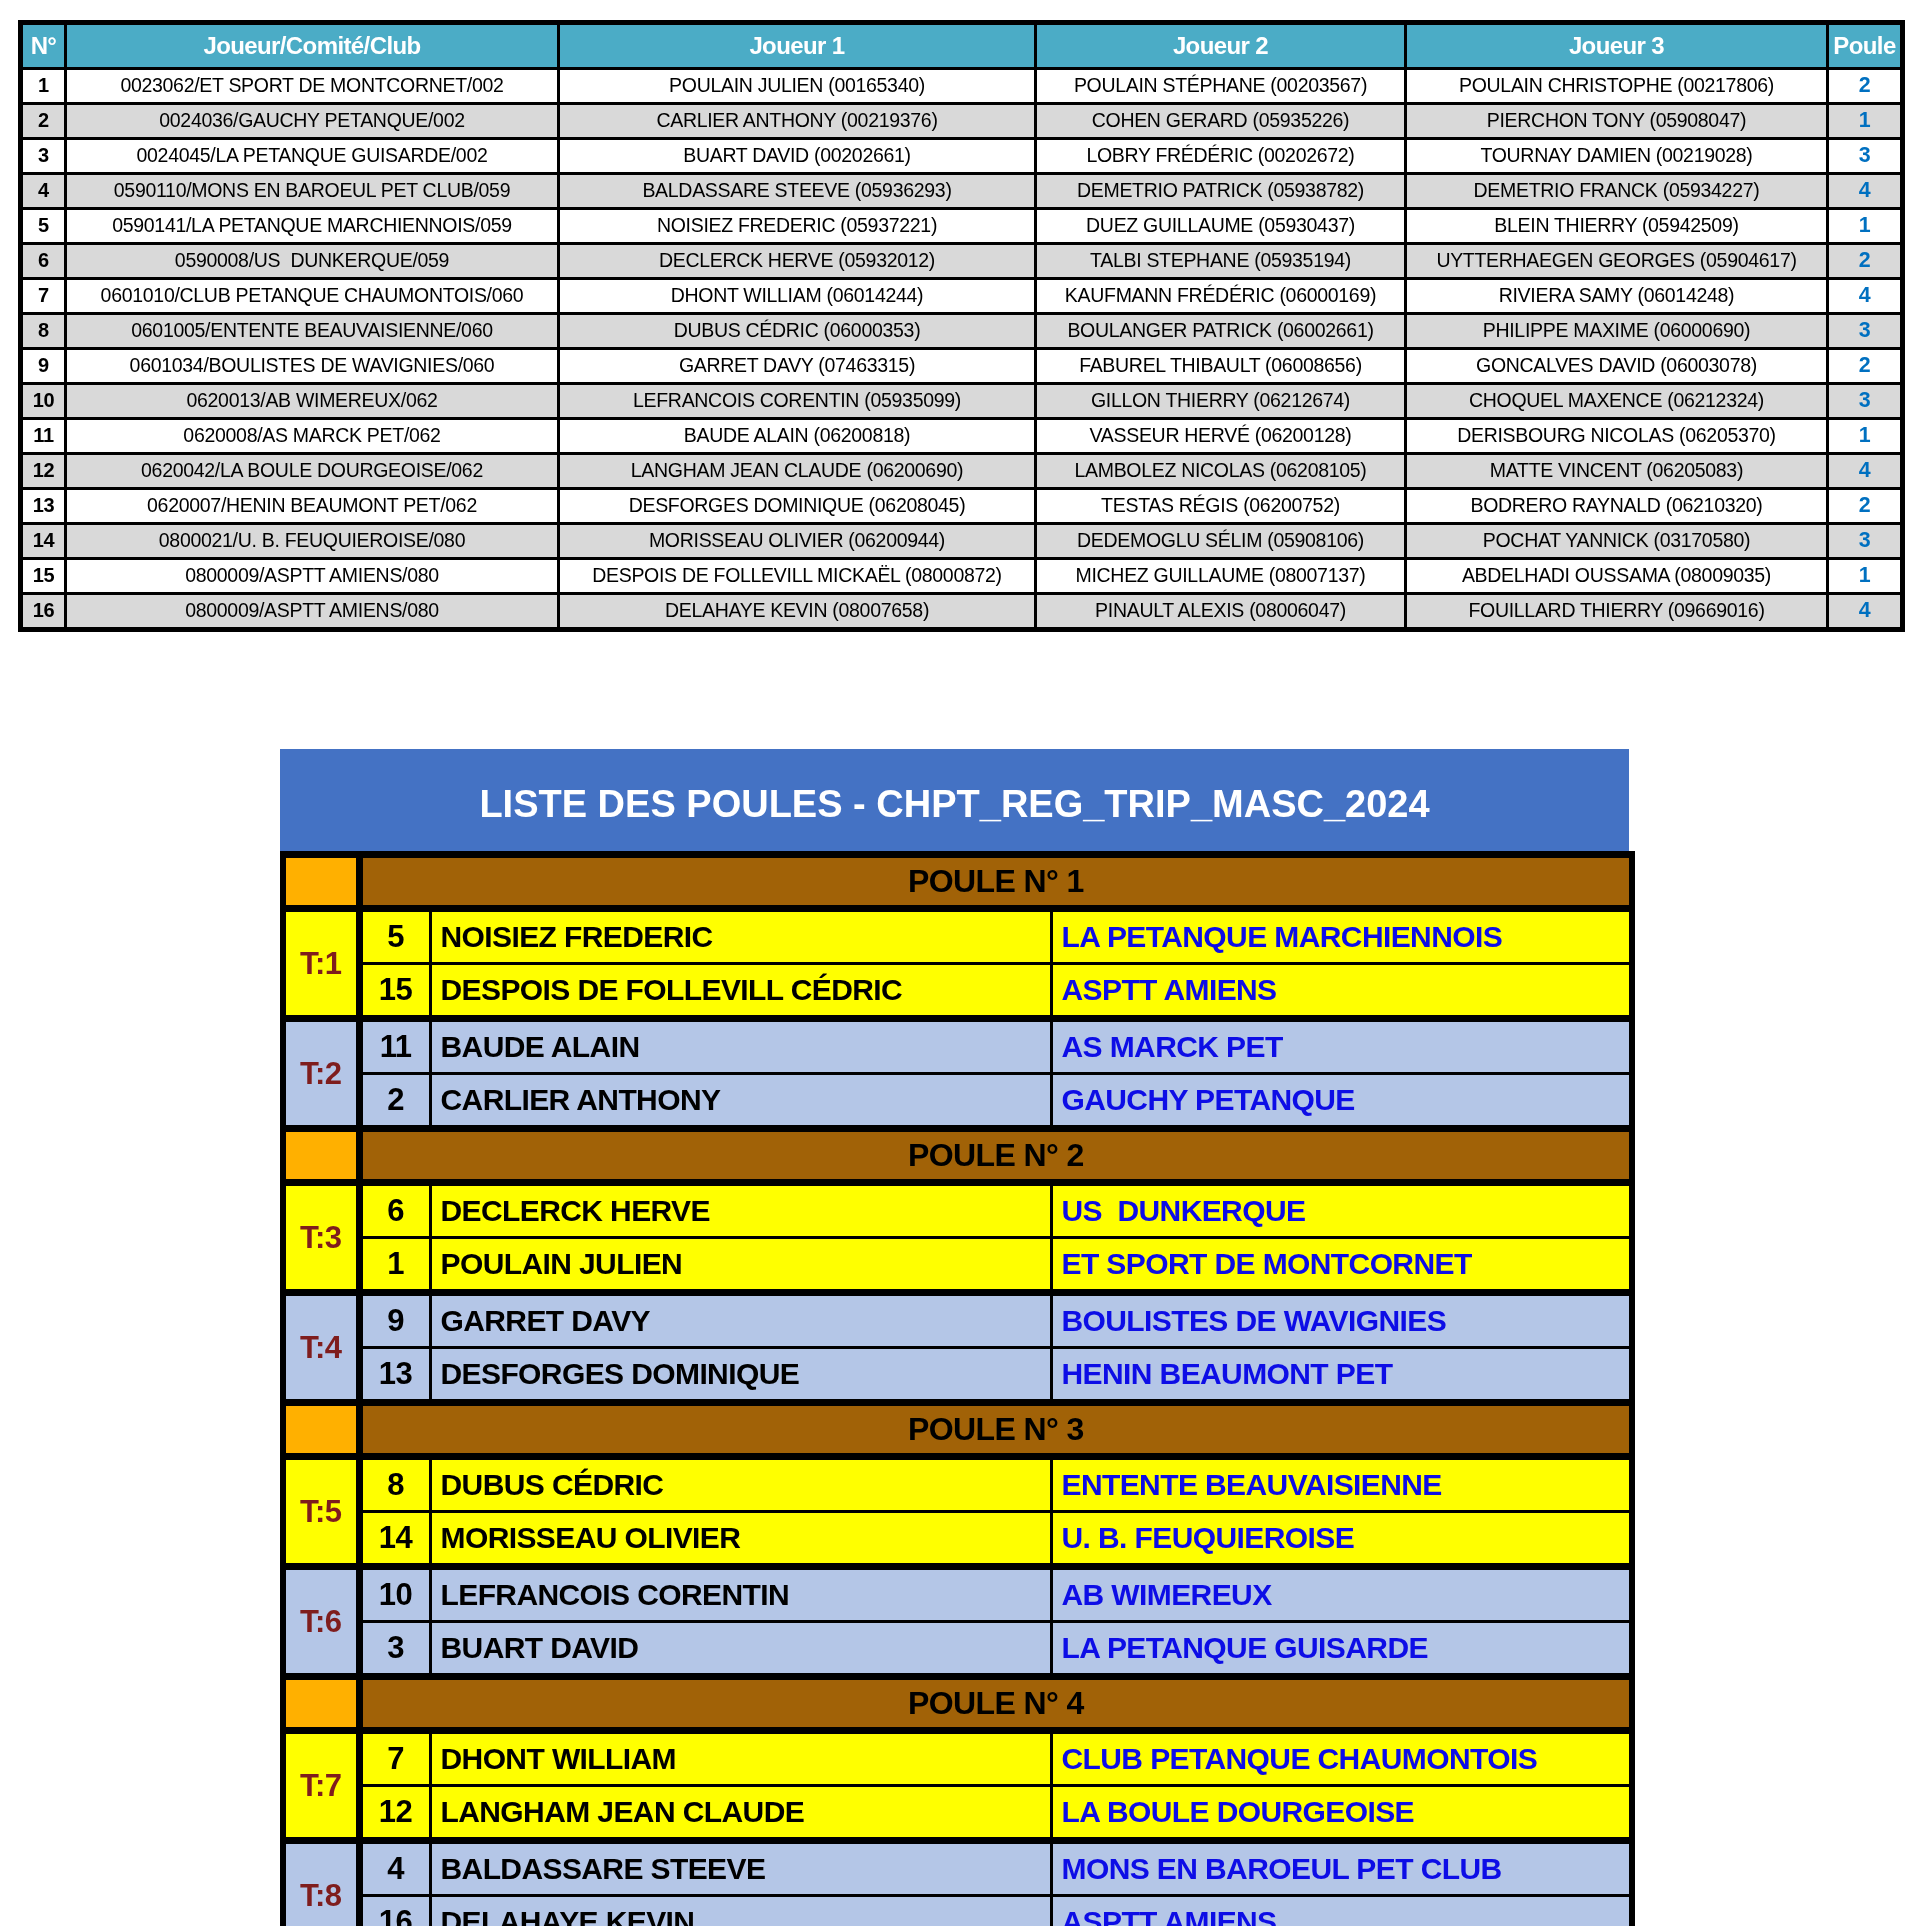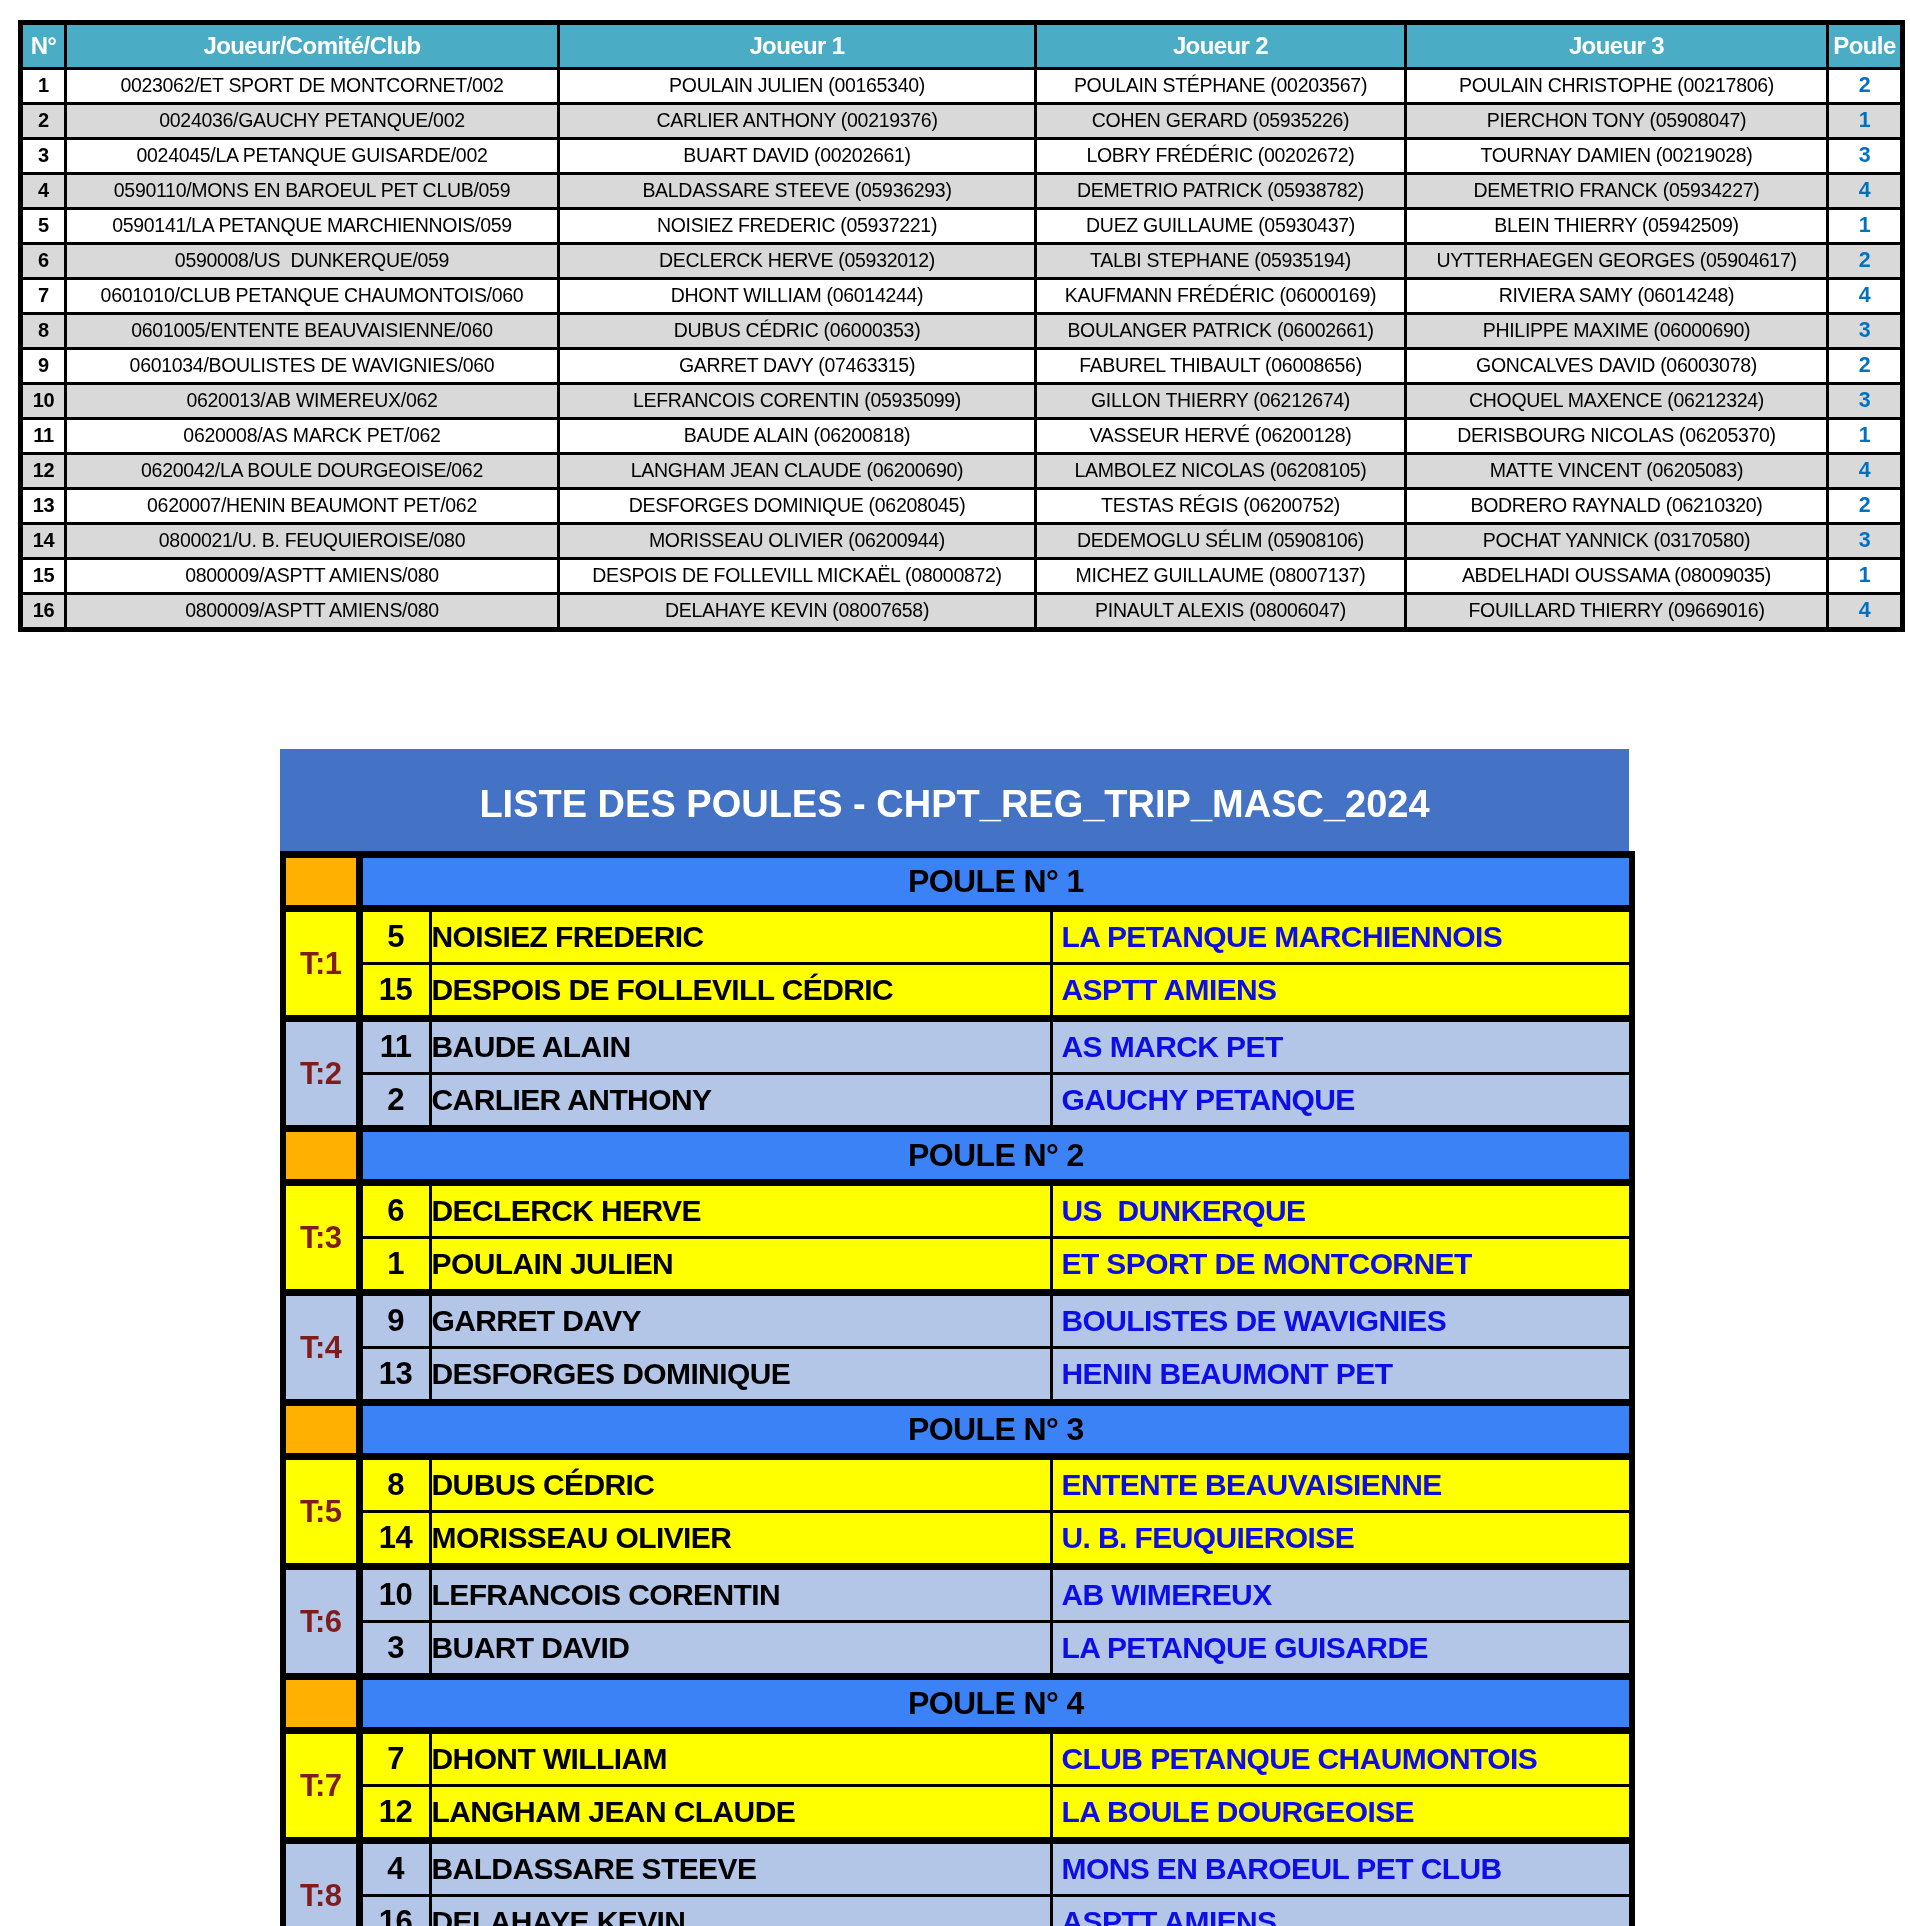--- a/index.html
+++ b/index.html
@@ -44,27 +44,27 @@
     border:6.5px solid #000;
   }
   table.poules td{
     border:3.2px solid #000;padding:0;overflow:hidden;
     white-space:pre-wrap;vertical-align:middle;
   }
   table.poules tr.thick td{border-top:7.1px solid #000;}
   td.t-col{border-right:7.1px solid #000 !important;}
   .poule-head-orange{background:#FFB000;height:47px;}
   .poule-head-label{
-    background:#3b82f6;color:#000;text-align:center;
+    background:#a16207;color:#000;text-align:center;
     font-size:32px;font-weight:bold;height:47px;letter-spacing:-0.6px;
   }
   .entry td{height:50px;font-weight:bold;letter-spacing:-0.6px;}
   .entry .t-label{font-size:31px;color:#7f1d1d;text-align:center;}
   .entry .e-num{font-size:31px;color:#000;text-align:center;}
-  .entry .e-player{font-size:30px;color:#000;text-align:left;padding-left:0;}
+  .entry .e-player{font-size:30px;color:#000;text-align:left;padding-left:9px;}
   .entry .e-club{font-size:30px;color:#0D0DE6;text-align:left;padding-left:9px;}
   .bg-yellow{background:#FFFF00;}
   .bg-blue{background:#B4C6E7;}
 </style>
 </head>
 <body>
 
 <div class="equipes-wrap">
   <table class="equipes">
     <colgroup>

